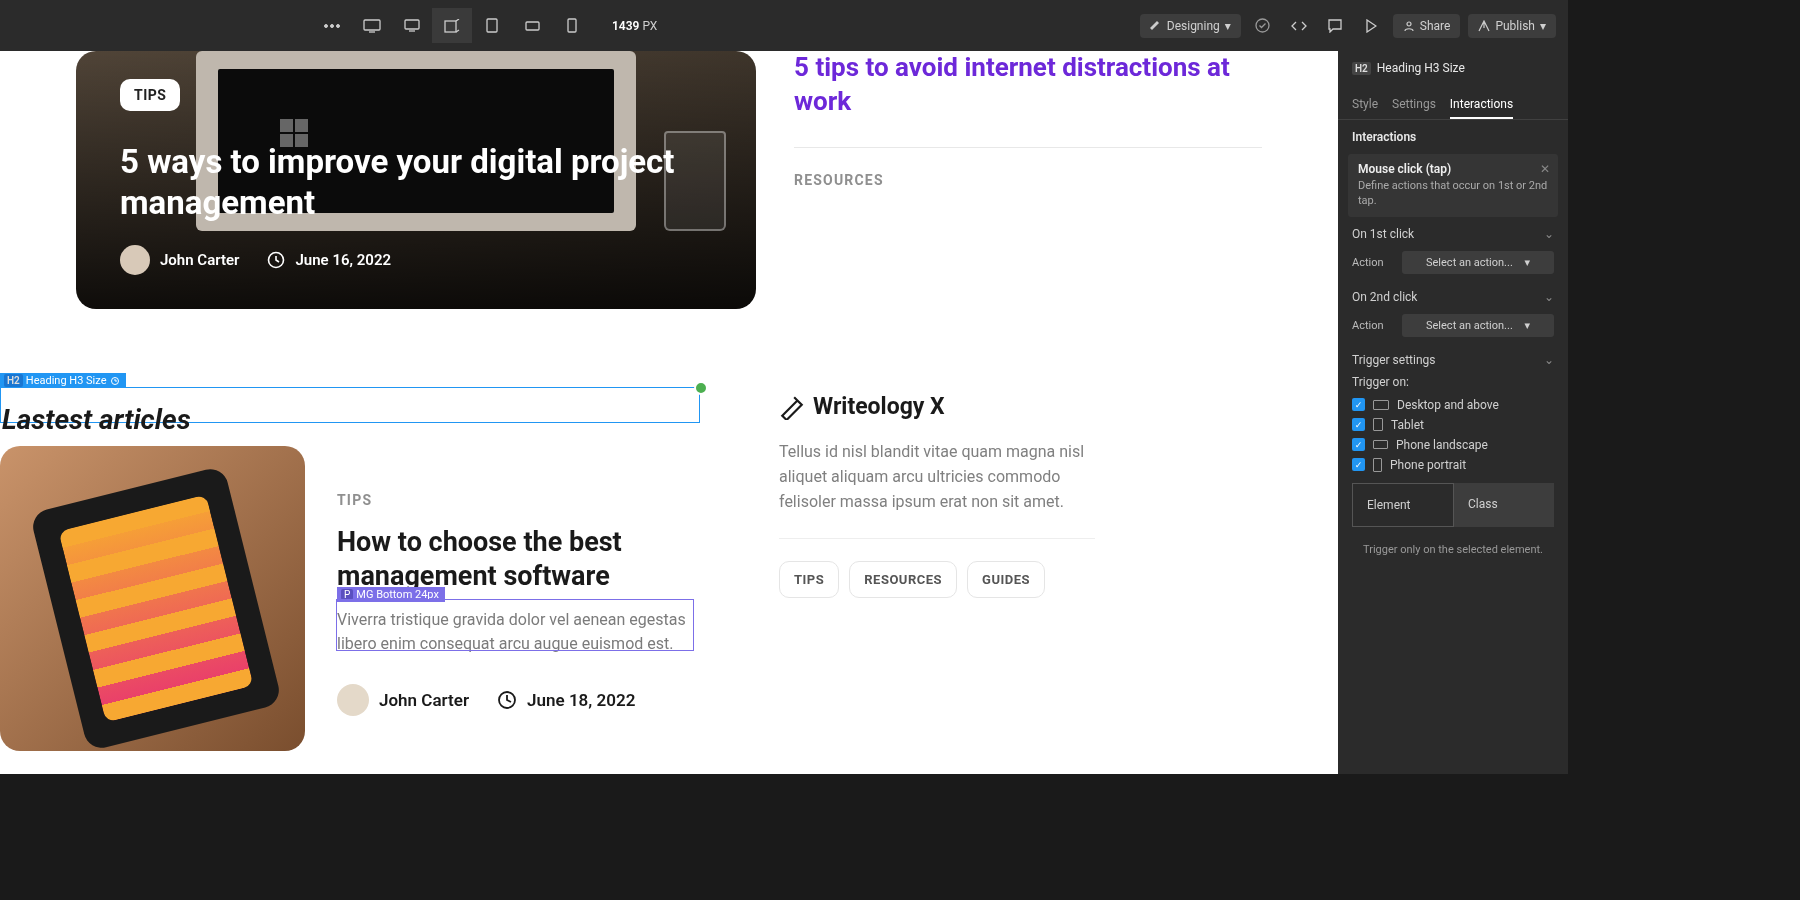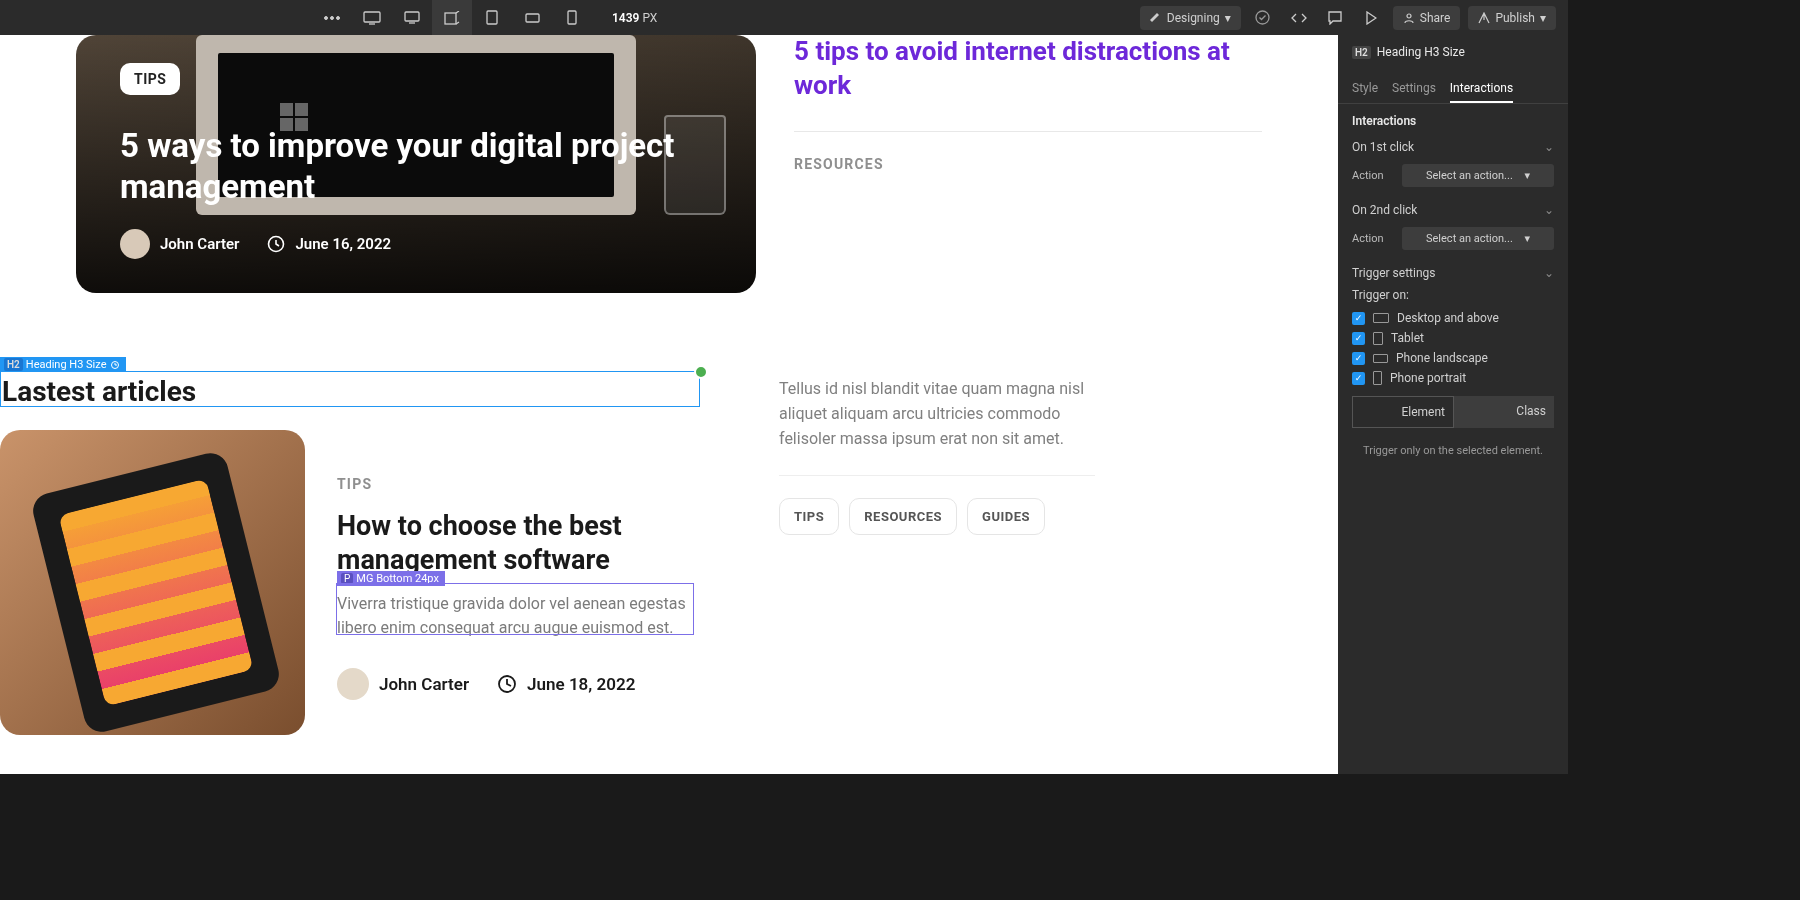--- a/index.html
+++ b/index.html
@@ -1,17 +1,17 @@
 <!DOCTYPE html>
 <html><head>
 <meta charset="utf-8">
 <style>
 * { margin:0; padding:0; box-sizing:border-box; font-family:-apple-system,BlinkMacSystemFont,"Segoe UI",Roboto,sans-serif; }
 body { background:#1a1a1a; color:#ccc; overflow:hidden; width:1568px; height:774px; }
-.topbar { height:35px; background:#2b2b2b; display:flex; align-items:center; padding:0 12px; font-size:12px; color:#d0d0d0; }
+.topbar { height:51px; background:#2b2b2b; display:flex; align-items:center; padding:0 12px; font-size:12px; color:#d0d0d0; }
 .tb-left { display:flex; align-items:center; gap:0; margin-left:300px; }
 .tb-ico { width:40px; height:35px; display:flex; align-items:center; justify-content:center; cursor:pointer; }
 .tb-ico.active { background:#3a3a3a; }
 .tb-ico svg { stroke:#ccc; fill:none; }
 .tb-dim { margin-left:20px; color:#d0d0d0; }
 .tb-dim b { color:#fff; font-weight:600; }
 .tb-right { margin-left:auto; display:flex; align-items:center; gap:8px; }
 .tb-btn { background:#3d3d3d; border-radius:4px; padding:5px 10px; display:flex; align-items:center; gap:5px; font-size:12px; cursor:pointer; }
 .tb-mini { width:28px; height:28px; display:flex; align-items:center; justify-content:center; cursor:pointer; }
 .main { display:flex; height:calc(100% - 35px); }
@@ -30,21 +30,21 @@
 .meta-item { display:flex; align-items:center; font-size:15px; font-weight:600; }
 .side-list { flex:1; }
 .side-item { border-bottom:1px solid #e8e8e8; padding:0 0 28px; margin-bottom:24px; }
 .cat { font-size:14px; font-weight:700; letter-spacing:1.2px; color:#8f8f8f; margin-bottom:10px; }
 .side-title { font-size:26px; font-weight:700; color:#6d28d9; line-height:1.3; }
 .sel-label { position:absolute; background:#2196f3; color:#fff; font-size:11px; padding:1px 6px 1px 4px; display:flex; align-items:center; gap:3px; }
 .lbl1 { top:322px; left:0; }
 .sel-box { position:absolute; border:1px solid #2196f3; }
 .box1 { top:336px; left:0; width:700px; height:36px; }
 .badge-green { position:absolute; top:330px; left:694px; width:14px; height:14px; background:#4caf50; border-radius:50%; border:2px solid #fff; }
-.latest-h { font-size:28px; font-weight:700; color:#1a1a1a; position:absolute; top:340px; left:2px; }
+.latest-h { font-size:28px; font-weight:700; color:#1a1a1a; position:absolute; top:352px; left:2px;font-style:italic; }
 .article-row { position:absolute; top:395px; left:0; display:flex; gap:32px; width:700px; }
 .thumb { width:305px; height:305px; border-radius:20px; background:linear-gradient(135deg,#c9936a,#7a4e2e); position:relative; overflow:hidden; }
 .ipad { position:absolute; left:56px; top:40px; width:200px; height:245px; background:#1a1a1a; border-radius:18px; transform:rotate(-14deg); }
 .waves { position:absolute; inset:24px; border-radius:10px; background:repeating-linear-gradient(0deg,#f7a832 0 18px,transparent 18px 36px),linear-gradient(180deg,#f7a832,#e8366f); }
 .art-body { flex:1; padding-top:46px; }
 .art-cat { font-size:14px; font-weight:700; letter-spacing:1.2px; color:#8f8f8f; margin-bottom:18px; }
 .art-title { font-size:27px; font-weight:700; color:#1a1a1a; line-height:1.25; margin-bottom:6px; }
 .lbl2 { top:536px; left:337px; background:#7c6fe8; }
 .box2 { top:548px; left:336px; width:358px; height:52px; border-color:#7c6fe8; }
 .art-desc { font-size:16px; color:#7b7b7b; line-height:1.5; }
@@ -73,21 +73,21 @@
 .pbox-x { position:absolute; top:8px; right:8px; color:#888; cursor:pointer; }
 .prow { display:flex; align-items:center; justify-content:space-between; padding:6px 14px; font-size:12px; cursor:pointer; }
 .prow .chev { color:#888; }
 .act-row { display:flex; align-items:center; gap:10px; padding:4px 14px 10px; }
 .act-lbl { font-size:11px; color:#bbb; width:40px; }
 .act-sel { flex:1; background:#3d3d3d; border-radius:3px; padding:5px 24px; font-size:11px; display:flex; justify-content:space-between; align-items:center; cursor:pointer; }
 .chk-row { display:flex; align-items:center; gap:8px; padding:3px 14px; font-size:12px; }
 .chk { width:13px; height:13px; background:#2196f3; border-radius:2px; display:flex; align-items:center; justify-content:center; color:#fff; font-size:9px; cursor:pointer; }
 .dev-ico { width:14px; height:10px; border:1px solid #999; border-radius:1px; display:inline-block; }
 .toggle-row { display:flex; margin:8px 14px; }
-.tog { flex:1; text-align:right; padding:8px; font-size:12px; background:#3d3d3d; cursor:pointer; }
+.tog { flex:1; text-align:left; padding:14px; font-size:12px; background:#3d3d3d; cursor:pointer; }
 .tog.active { background:#2b2b2b; border:1px solid #555; }
 .hint { font-size:11px; color:#999; text-align:center; padding:8px 14px; }
 </style>
 </head>
 <body>
 
 <div class="topbar">
   <div class="tb-left">
     <div class="tb-ico">
         <svg width="16" height="4" viewBox="0 0 16 4">
@@ -253,20 +253,26 @@
         </div>
       </div>
     </div>
     <div class="sel-label lbl2">
         <span style="background:#5a4fc0;padding:0 3px;border-radius:2px;font-size:10px">P</span>
         <span>MG Bottom 24px</span>
       </div>
     <div class="sel-box box2"></div>
 
     <div class="sidebar2">
+      <div class="brand">
+          <svg viewBox="0 0 24 24" stroke="#1a1a1a" fill="none" stroke-width="2">
+            <path d="M3 20 L17 6 L21 10 L7 24 Z M14 3 L20 9"></path>
+          </svg>
+          <span>Writeology X</span>
+        </div>
       <div class="sb-desc">Tellus id nisl blandit vitae quam magna nisl aliquet aliquam arcu ultricies commodo felisoler massa ipsum erat non sit amet.</div>
       <div class="divider"></div>
       <div class="tags">
         <div class="tag">TIPS</div>
         <div class="tag">RESOURCES</div>
         <div class="tag">GUIDES</div>
       </div>
     </div>
   </div>
 
@@ -274,20 +280,25 @@
     <div class="crumb">
         <span class="tag-h2">H2</span>
         <span>Heading H3 Size</span>
       </div>
     <div class="ptabs">
       <div class="ptab">Style</div>
       <div class="ptab">Settings</div>
       <div class="ptab active">Interactions</div>
     </div>
     <div class="phead">Interactions</div>
+    <div class="pbox">
+      <div class="pbox-t">Mouse click (tap)</div>
+      <div class="pbox-d">Define actions that occur on 1st or 2nd tap.</div>
+      <div class="pbox-x">✕</div>
+    </div>
     <div class="prow">
         <span>On 1st click</span>
         <span class="chev">⌄</span>
       </div>
     <div class="act-row">
       <span class="act-lbl">Action</span>
       <div class="act-sel">
           <span>Select an action...</span>
           <span>▾</span>
         </div>

